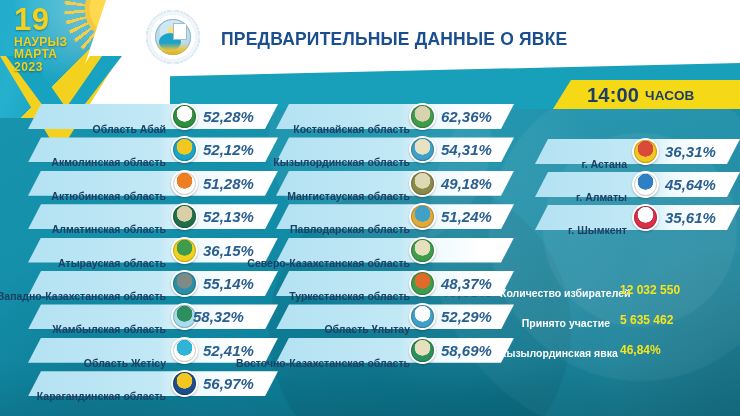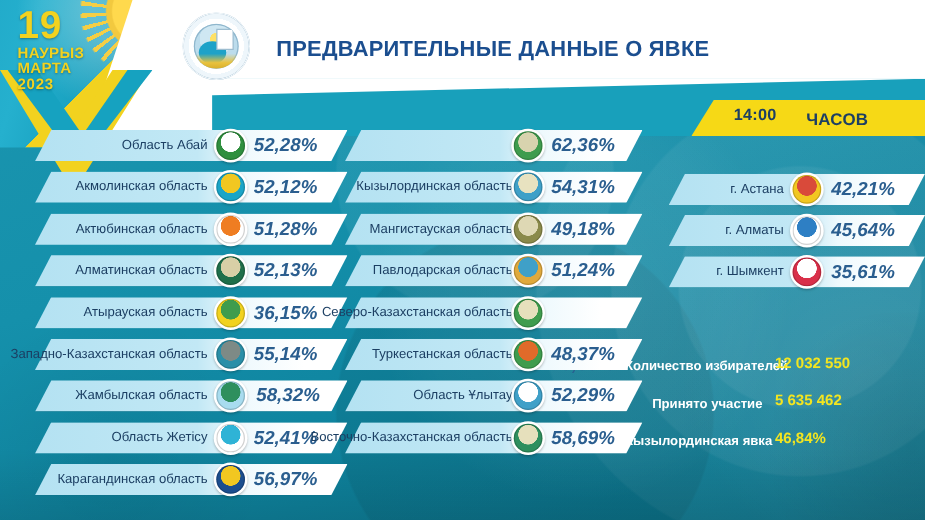--- a/index.html
+++ b/index.html
@@ -94,33 +94,33 @@
     background:repeating-conic-gradient(rgba(255,255,255,.85) 0deg 2deg, rgba(255,255,255,0) 2deg 6deg);
     -webkit-mask:radial-gradient(circle, rgba(0,0,0,0) 0 74%, #000 75% 92%, rgba(0,0,0,0) 93%);
             mask:radial-gradient(circle, rgba(0,0,0,0) 0 74%, #000 75% 92%, rgba(0,0,0,0) 93%);}
 
   .title{position:absolute;left:221px;top:29px;color:#1b4e8f;font-size:17.5px;font-weight:bold;
     letter-spacing:.2px;white-space:nowrap;}
 
   
   .timebadge{position:absolute;left:553px;top:80px;width:187px;height:29px;background:#f6d916;
     clip-path:polygon(18px 0,187px 0,187px 29px,0 29px);}
-  .time-main{position:absolute;left:587px;top:84px;color:#1d3f63;font-size:13px;font-weight:bold;
+  .time-main{position:absolute;left:587px;top:84px;color:#1d3f63;font-size:20px;font-weight:bold;
     letter-spacing:.2px;}
   .time-sub{position:absolute;left:645px;top:88px;color:#1d3f63;font-size:13.5px;font-weight:bold;
     letter-spacing:.2px;}
 
   
   .row{position:absolute;height:25px;}
   .row .bar{position:absolute;left:0;top:0;height:25px;width:100%;
     background:linear-gradient(90deg,#b4e2f2 0%,#c2e8f5 52%,#eef9fd 66%,#ffffff 86%,#ffffff 100%);
     clip-path:polygon(13px 0, 100% 0, calc(100% - 13px) 100%, 0 100%);
     box-shadow:0 1px 2px rgba(0,0,0,.12);}
-  .row .lbl{position:absolute;top:0;height:40px;line-height:25px;right:0;
-    color:#1c3f63;font-size:10.5px;font-weight:normal;white-space:nowrap;text-align:right;}
+  .row .lbl{position:absolute;top:13px;height:40px;line-height:25px;right:0;
+    color:#1c3f63;font-size:10.5px;font-weight:bold;white-space:nowrap;text-align:right;}
   .row .pct{position:absolute;top:0;height:25px;line-height:25px;
     color:#2a5e8f;font-size:15px;font-weight:bold;font-style:italic;white-space:nowrap;}
   .row .emb{position:absolute;top:-1px;width:27px;height:27px;border-radius:50%;
     background:#fff;box-shadow:0 1px 2px rgba(0,0,0,.25);overflow:hidden;}
   .emb i{position:absolute;left:2px;top:2px;width:23px;height:23px;border-radius:50%;display:block;}
 
   
   .sumlbl{position:absolute;color:#ffffff;font-size:10.5px;font-weight:bold;text-align:right;
     white-space:nowrap;}
   .sumval{position:absolute;color:#f3e520;font-size:12px;font-weight:bold;white-space:nowrap;}
@@ -219,40 +219,41 @@
           <i style="background: radial-gradient(circle at 50% 38%, rgb(125, 138, 134) 0px, rgb(125, 138, 134) 42%, rgb(42, 143, 168) 44%, rgb(42, 143, 168) 78%, rgb(125, 138, 134) 80%, rgb(125, 138, 134) 100%); box-shadow: rgba(0, 0, 0, 0.18) 0px 0px 0px 1px inset;"></i>
         </div>
         <div class="pct" style="left: 175px;">55,14%</div>
       </div>
       <div class="row" style="left: 28px; top: 304.4px; width: 250px;">
         <div class="bar"></div>
         <div class="lbl" style="right: 112px;">Жамбылская область</div>
         <div class="emb" style="left: 143px;">
           <i style="background: radial-gradient(circle at 50% 38%, rgb(46, 143, 94) 0px, rgb(46, 143, 94) 42%, rgb(168, 220, 239) 44%, rgb(168, 220, 239) 78%, rgb(46, 143, 94) 80%, rgb(46, 143, 94) 100%); box-shadow: rgba(0, 0, 0, 0.18) 0px 0px 0px 1px inset;"></i>
         </div>
-        <div class="pct" style="left: 177px;">58,32%</div>
+        <div class="pct" style="left: 165px;">58,32%</div>
       </div>
       <div class="row" style="left: 28px; top: 337.8px; width: 250px;">
         <div class="bar"></div>
         <div class="lbl" style="right: 112px;">Область Жетісу</div>
         <div class="emb" style="left: 143px;">
           <i style="background: radial-gradient(circle at 50% 38%, rgb(47, 179, 214) 0px, rgb(47, 179, 214) 42%, rgb(255, 255, 255) 44%, rgb(255, 255, 255) 78%, rgb(47, 179, 214) 80%, rgb(47, 179, 214) 100%); box-shadow: rgba(0, 0, 0, 0.18) 0px 0px 0px 1px inset;"></i>
         </div>
         <div class="pct" style="left: 175px;">52,41%</div>
       </div>
       <div class="row" style="left: 28px; top: 371.2px; width: 250px;">
         <div class="bar"></div>
         <div class="lbl" style="right: 112px;">Карагандинская область</div>
         <div class="emb" style="left: 143px;">
           <i style="background: radial-gradient(circle at 50% 38%, rgb(242, 199, 33) 0px, rgb(242, 199, 33) 42%, rgb(27, 78, 143) 44%, rgb(27, 78, 143) 78%, rgb(242, 199, 33) 80%, rgb(242, 199, 33) 100%); box-shadow: rgba(0, 0, 0, 0.18) 0px 0px 0px 1px inset;"></i>
         </div>
         <div class="pct" style="left: 175px;">56,97%</div>
       </div>
       <div class="row" style="left: 276px; top: 104px; width: 238px;">
         <div class="bar"></div>
+        <div class="lbl" style="right: 104px;">Костанайская область</div>
         <div class="emb" style="left: 133px;">
           <i style="background: radial-gradient(circle at 50% 38%, rgb(216, 211, 174) 0px, rgb(216, 211, 174) 42%, rgb(63, 156, 77) 44%, rgb(63, 156, 77) 78%, rgb(216, 211, 174) 80%, rgb(216, 211, 174) 100%); box-shadow: rgba(0, 0, 0, 0.18) 0px 0px 0px 1px inset;"></i>
         </div>
         <div class="pct" style="left: 165px;">62,36%</div>
       </div>
       <div class="row" style="left: 276px; top: 137.4px; width: 238px;">
         <div class="bar"></div>
         <div class="lbl" style="right: 104px;">Кызылординская область</div>
         <div class="emb" style="left: 133px;">
           <i style="background: radial-gradient(circle at 50% 38%, rgb(232, 226, 192) 0px, rgb(232, 226, 192) 42%, rgb(63, 160, 200) 44%, rgb(63, 160, 200) 78%, rgb(232, 226, 192) 80%, rgb(232, 226, 192) 100%); box-shadow: rgba(0, 0, 0, 0.18) 0px 0px 0px 1px inset;"></i>
@@ -306,21 +307,21 @@
           <i style="background: radial-gradient(circle at 50% 38%, rgb(230, 224, 188) 0px, rgb(230, 224, 188) 42%, rgb(46, 143, 94) 44%, rgb(46, 143, 94) 78%, rgb(230, 224, 188) 80%, rgb(230, 224, 188) 100%); box-shadow: rgba(0, 0, 0, 0.18) 0px 0px 0px 1px inset;"></i>
         </div>
         <div class="pct" style="left: 165px;">58,69%</div>
       </div>
       <div class="row" style="left: 535px; top: 139px; width: 205px;">
         <div class="bar"></div>
         <div class="lbl" style="right: 113px;">г.  Астана</div>
         <div class="emb" style="left: 97px;">
           <i style="background: radial-gradient(circle at 50% 38%, rgb(217, 74, 58) 0px, rgb(217, 74, 58) 42%, rgb(242, 199, 33) 44%, rgb(242, 199, 33) 78%, rgb(217, 74, 58) 80%, rgb(217, 74, 58) 100%); box-shadow: rgba(0, 0, 0, 0.18) 0px 0px 0px 1px inset;"></i>
         </div>
-        <div class="pct" style="left: 130px;">42,21%</div>
+        <div class="pct" style="left: 130px;">36,31%</div>
       </div>
       <div class="row" style="left: 535px; top: 172px; width: 205px;">
         <div class="bar"></div>
         <div class="lbl" style="right: 113px;">г. Алматы</div>
         <div class="emb" style="left: 97px;">
           <i style="background: radial-gradient(circle at 50% 38%, rgb(46, 127, 196) 0px, rgb(46, 127, 196) 42%, rgb(255, 255, 255) 44%, rgb(255, 255, 255) 78%, rgb(46, 127, 196) 80%, rgb(46, 127, 196) 100%); box-shadow: rgba(0, 0, 0, 0.18) 0px 0px 0px 1px inset;"></i>
         </div>
         <div class="pct" style="left: 130px;">45,64%</div>
       </div>
       <div class="row" style="left: 535px; top: 205px; width: 205px;">

